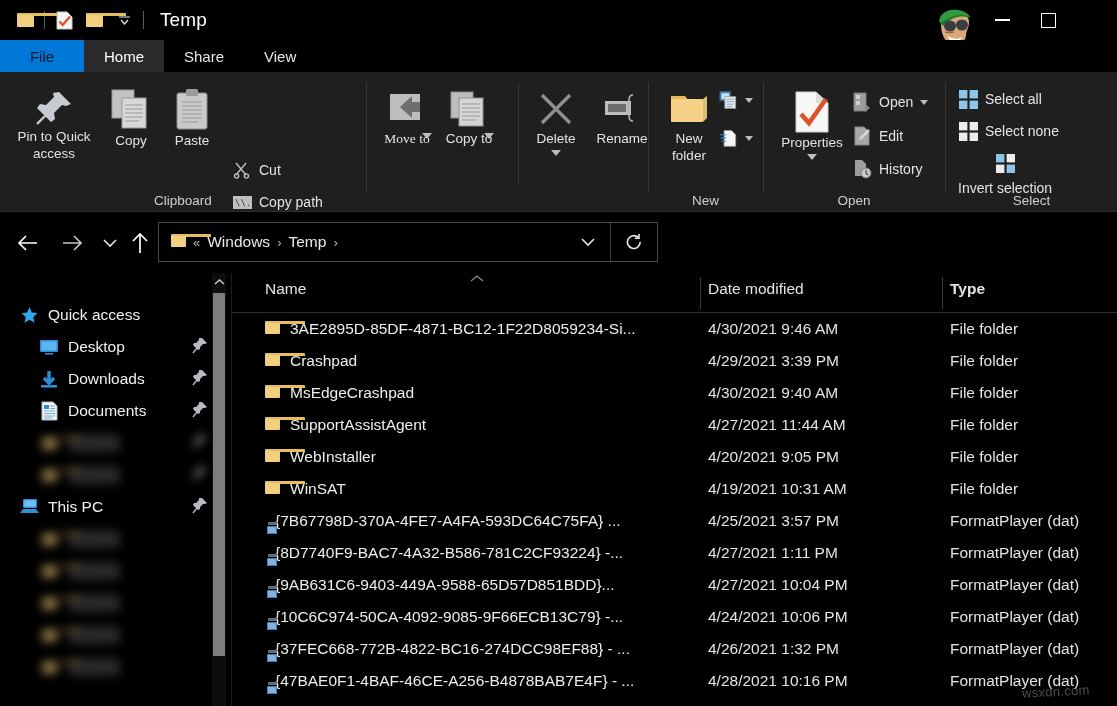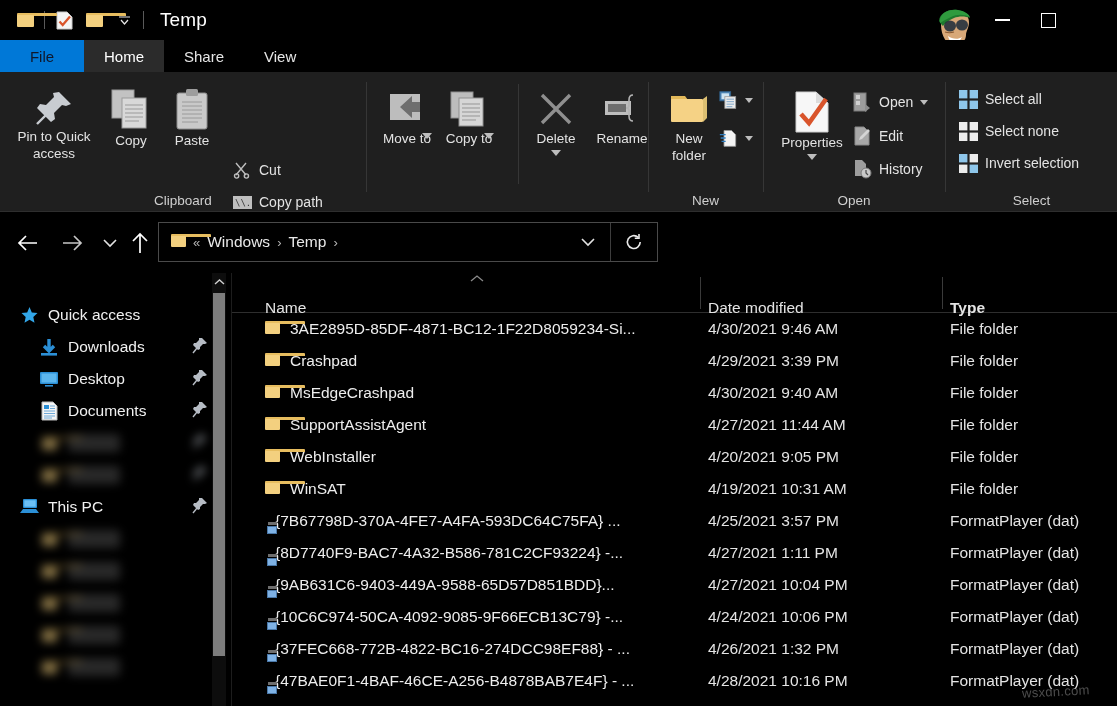--- a/index.html
+++ b/index.html
@@ -109,21 +109,21 @@
   .pin{ position:absolute; right:24px; top:6px; width:16px; height:18px; }
   .blurrow{ filter:blur(5px); opacity:.55; }
   .sb-track{ position:absolute; left:212px; top:0; width:14px; height:433px; background:#0d0d0d; }
   .sb-up{ position:absolute; left:212px; top:0; width:14px; height:18px; display:flex; align-items:center; justify-content:center; }
   .sb-thumb{ position:absolute; left:213px; top:20px; width:12px; height:363px; background:#7d7d7d; }
   .sb-edge{ position:absolute; left:230px; top:0; width:2px; height:433px; background:#232323; }
 
   
   .listpane{ position:absolute; left:232px; top:273px; width:885px; height:433px; background:#000000; }
   .colhdr{ position:relative; height:40px; border-bottom:1px solid #2e2e2e; }
-  .colhdr .ch{ position:absolute; top:26px; font-size:15.5px; color:#e4e4e4; }
+  .colhdr .ch{ position:absolute; top:7px; font-size:15.5px; color:#e4e4e4; }
   .colsep{ position:absolute; top:4px; width:1px; height:32px; background:#3a3a3a; }
   .rows{ position:relative; }
   .row{ position:relative; height:32px; display:flex; align-items:center; font-size:15.5px; color:#ededed; }
   .row .c-name{ position:absolute; left:33px; display:flex; align-items:center; gap:10px; white-space:nowrap; }
   .row .c-date{ position:absolute; left:476px; color:#e4e4e4; }
   .row .c-type{ position:absolute; left:718px; color:#e4e4e4; }
   .fileicon{ position:relative; width:15px; height:16px; background:#f2f2f2; }
   .fileicon::after{ content:""; position:absolute; right:0; top:0; border-width:0 5px 5px 0; border-style:solid; border-color:#000 #000 transparent transparent; }
   .fileicon .scr{ position:absolute; left:2px; top:5px; width:10px; height:8px; background:#7fb2e5; border:1px solid #4a78a8; }
   .fileicon .bars{ position:absolute; left:3px; top:1px; width:9px; height:3px; background:#6e6e6e; }
@@ -261,21 +261,21 @@
             </svg>
         </span>
         <span>Paste shortcut</span>
       </div>
 
       <div class="gtitle">Clipboard</div>
     </div>
     <div class="gdiv" style="left:366px;"></div>
 
     <div class="rgroup" style="left:367px; width:280px;">
-      <div class="bigbtn" style="left:10px; top:18px; width:60px;">
+      <div class="bigbtn" style="left:10px; top:18px; width:60px;font-family:Liberation Serif, serif;">
         <svg width="46" height="40" viewBox="0 0 46 40">
           <rect x="6" y="4" width="30" height="26" fill="#bdbdbd"></rect>
           <path d="M36 12h-8V6l-12 11 12 11v-6h8z" fill="#6e6e6e"></path>
         </svg>
         <span class="lbl">Move to</span>
         <span class="caret-b" style="margin-top:-14px;margin-left:40px;"></span>
       </div>
 
       <div class="bigbtn" style="left:73px; top:18px; width:58px;">
         <svg width="44" height="40" viewBox="0 0 44 40">
@@ -408,21 +408,21 @@
         <span class="ico">
           <svg width="19" height="19" viewBox="0 0 19 19">
               <rect x="0" y="0" width="8.4" height="8.4" fill="#ececec"></rect>
               <rect x="10.6" y="0" width="8.4" height="8.4" fill="#ececec"></rect>
               <rect x="0" y="10.6" width="8.4" height="8.4" fill="#ececec"></rect>
               <rect x="10.6" y="10.6" width="8.4" height="8.4" fill="#ececec"></rect>
             </svg>
         </span>
         <span>Select none</span>
       </div>
-      <div class="smallbtn" style="left:12px; top:81px;">
+      <div class="smallbtn" style="left:12px; top:81px;flex-direction:column;">
         <span class="ico">
           <svg width="19" height="19" viewBox="0 0 19 19">
               <rect x="0" y="0" width="8.4" height="8.4" fill="#8ec6ea"></rect>
               <rect x="10.6" y="0" width="8.4" height="8.4" fill="#ececec"></rect>
               <rect x="0" y="10.6" width="8.4" height="8.4" fill="#ececec"></rect>
               <rect x="10.6" y="10.6" width="8.4" height="8.4" fill="#8ec6ea"></rect>
             </svg>
         </span>
         <span>Invert selection</span>
       </div>
@@ -484,40 +484,40 @@
         <div class="navitem" style="padding-left: 18px;">
           <span class="nico">
             <svg width="19" height="19" viewBox="0 0 19 19">
               <path d="M9.5 1l2.3 5.4L17.5 7l-4.2 3.9 1.2 5.8-5-3-5 3 1.2-5.8L1.5 7l5.7-.6z" fill="#32a6e8"></path>
             </svg>
           </span>
           <span>Quick access</span>
         </div>
         <div class="navitem" style="padding-left: 38px;">
           <span class="nico">
-            <svg width="18" height="19" viewBox="0 0 18 19">
-              <path d="M9 1v10M4 8l5 5 5-5" stroke="#2b8fd6" stroke-width="3.4" fill="none"></path>
-              <rect x="1" y="15" width="16" height="2.6" fill="#2b8fd6"></rect>
-            </svg>
-          </span>
-          <span>Downloads</span>
+            <svg width="20" height="18" viewBox="0 0 20 18">
+              <rect x="1" y="2" width="18" height="12" rx="1" fill="#2b8fd6"></rect>
+              <rect x="2.5" y="3.5" width="15" height="9" fill="#5cb6ee"></rect>
+              <rect x="6" y="15" width="8" height="1.6" fill="#2b8fd6"></rect>
+            </svg>
+          </span>
+          <span>Desktop</span>
           <span class="pin"><svg width="16" height="18" viewBox="0 0 16 18">
               <path d="M10 1l5 5-2 1-2 0-3 3 0 2-2 1-5-5 1-2 2 0 3-3 0-2z" fill="#b6bcc4"></path>
               <path d="M5 11L1 16" stroke="#b6bcc4" stroke-width="1.4"></path>
             </svg></span>
         </div>
         <div class="navitem" style="padding-left: 38px;">
           <span class="nico">
-            <svg width="20" height="18" viewBox="0 0 20 18">
-              <rect x="1" y="2" width="18" height="12" rx="1" fill="#2b8fd6"></rect>
-              <rect x="2.5" y="3.5" width="15" height="9" fill="#5cb6ee"></rect>
-              <rect x="6" y="15" width="8" height="1.6" fill="#2b8fd6"></rect>
-            </svg>
-          </span>
-          <span>Desktop</span>
+            <svg width="18" height="19" viewBox="0 0 18 19">
+              <path d="M9 1v10M4 8l5 5 5-5" stroke="#2b8fd6" stroke-width="3.4" fill="none"></path>
+              <rect x="1" y="15" width="16" height="2.6" fill="#2b8fd6"></rect>
+            </svg>
+          </span>
+          <span>Downloads</span>
           <span class="pin"><svg width="16" height="18" viewBox="0 0 16 18">
               <path d="M10 1l5 5-2 1-2 0-3 3 0 2-2 1-5-5 1-2 2 0 3-3 0-2z" fill="#b6bcc4"></path>
               <path d="M5 11L1 16" stroke="#b6bcc4" stroke-width="1.4"></path>
             </svg></span>
         </div>
         <div class="navitem" style="padding-left: 38px;">
           <span class="nico">
             <svg width="17" height="20" viewBox="0 0 17 20">
               <path d="M1 1h11l4 4v14H1z" fill="#f5f5f5" stroke="#b8b8b8"></path>
               <rect x="3" y="4" width="5" height="4" fill="#2b8fd6"></rect>

